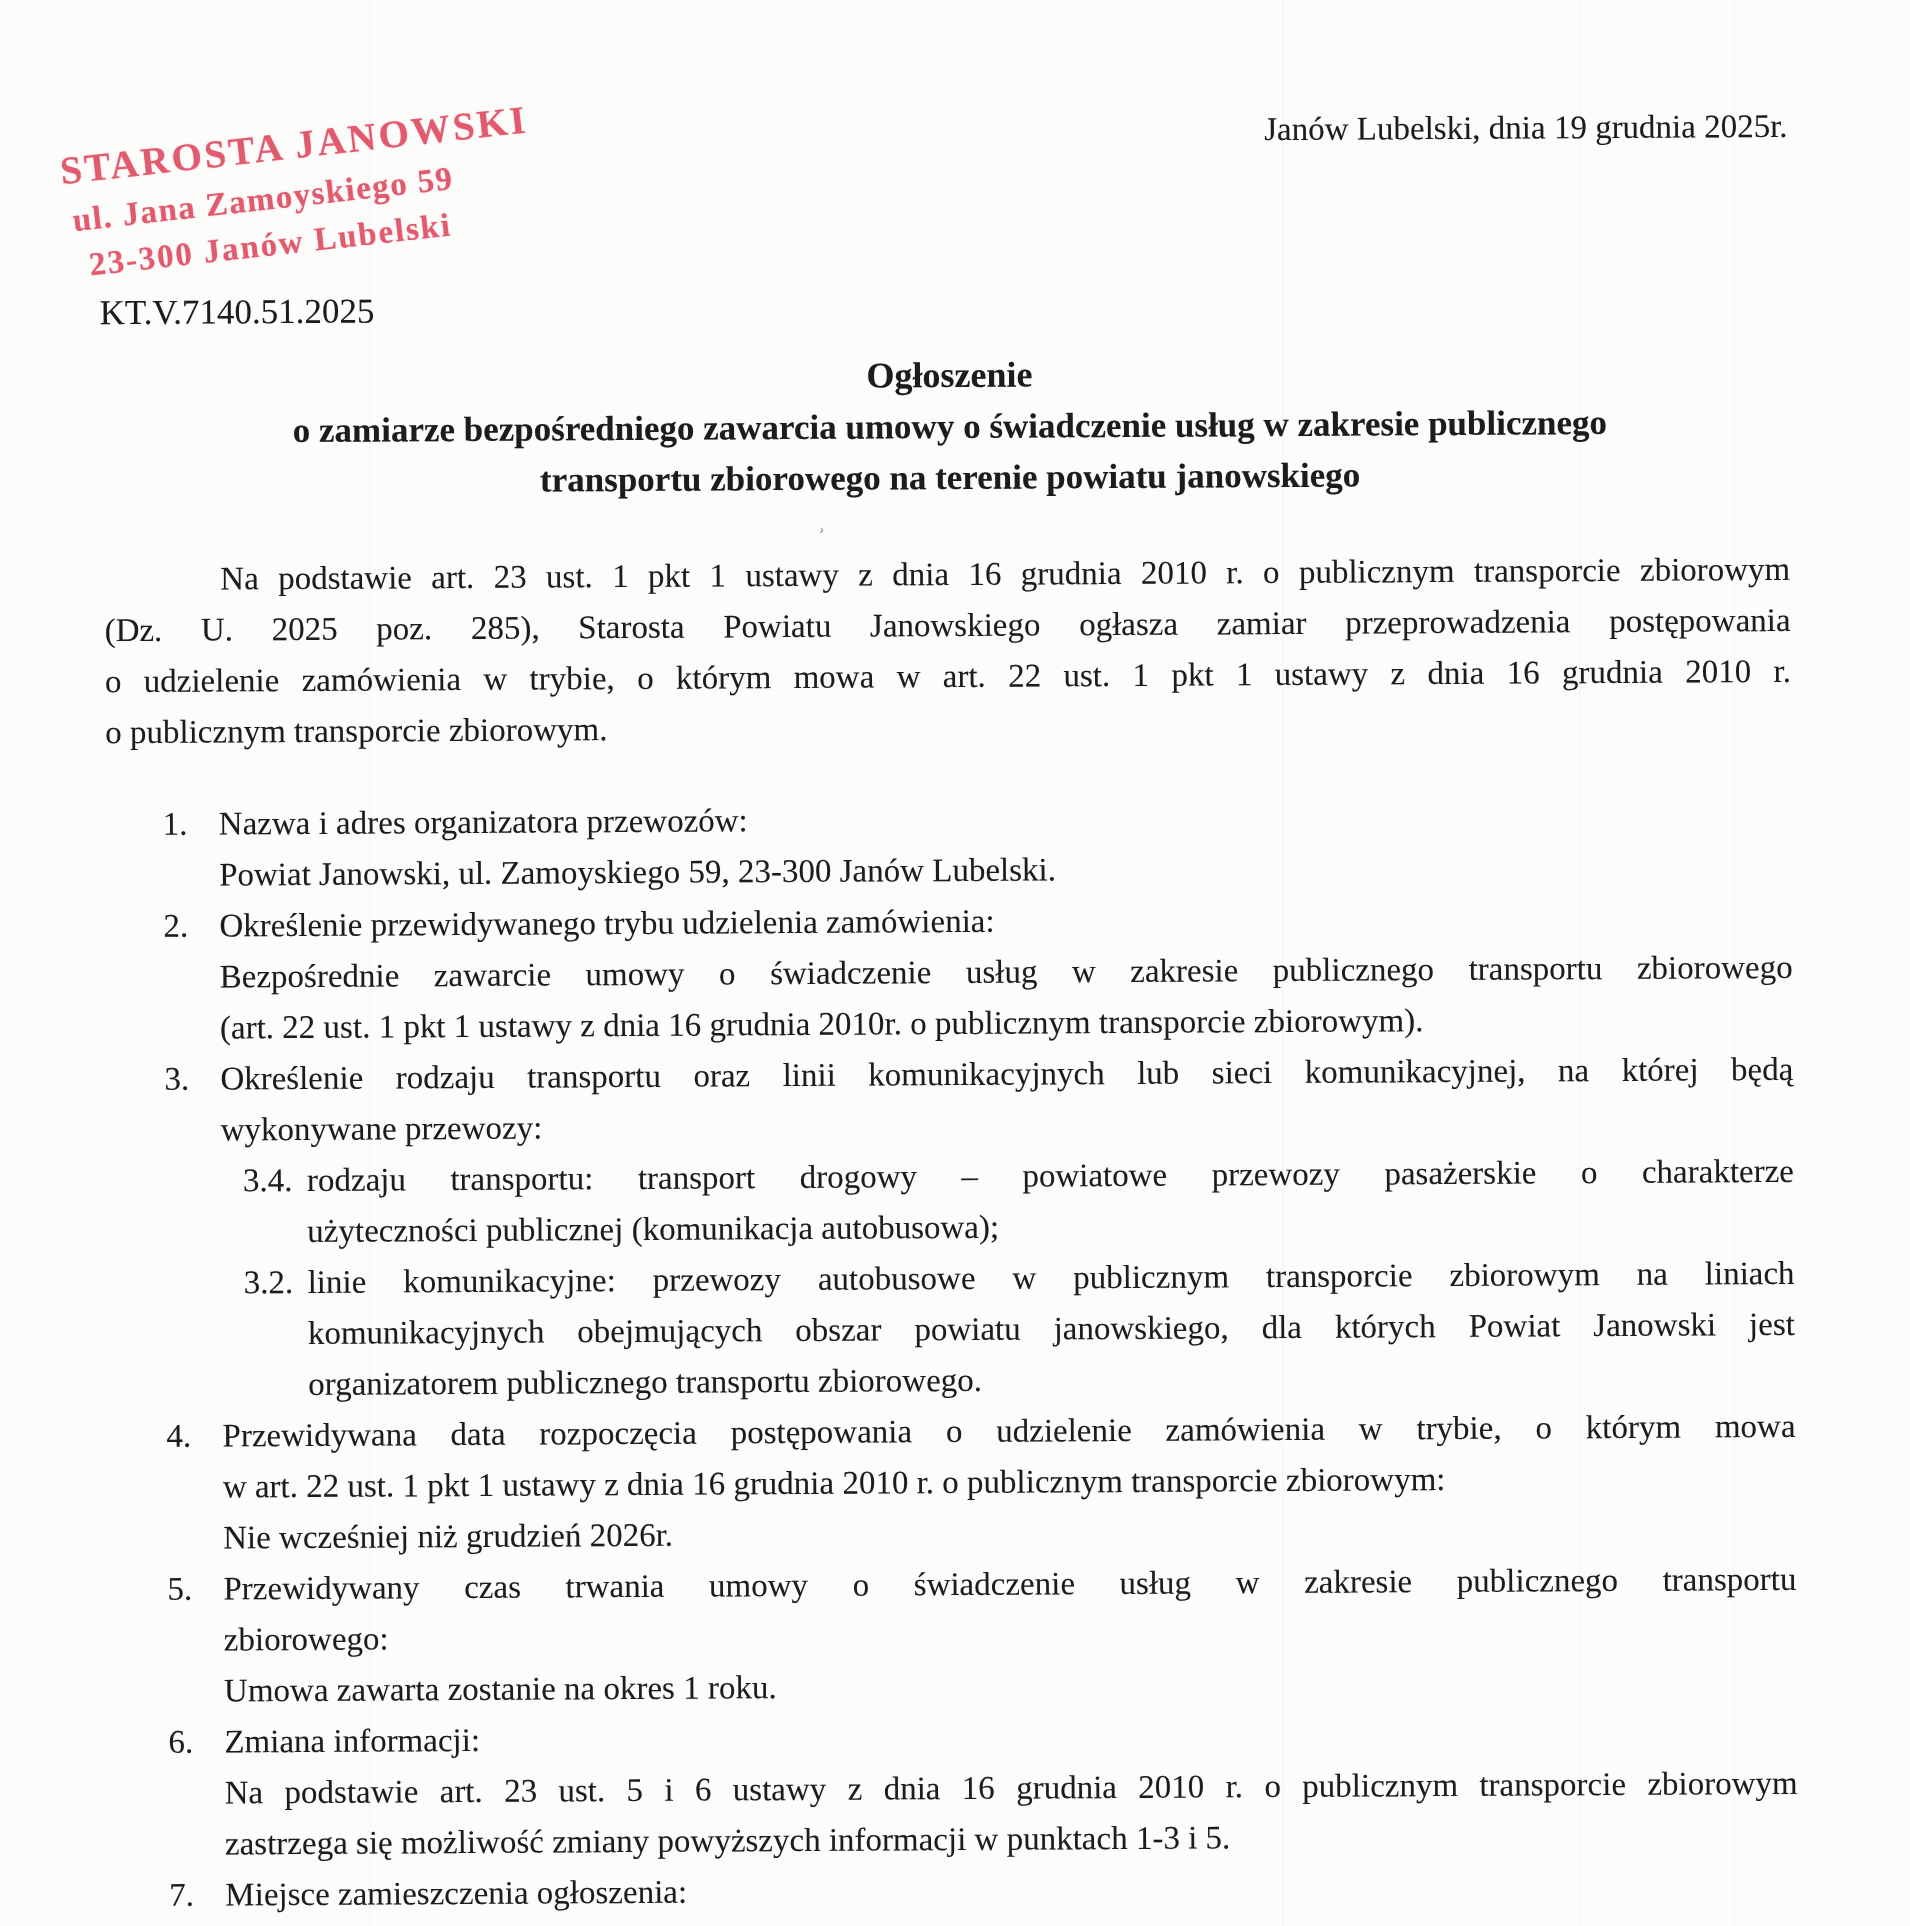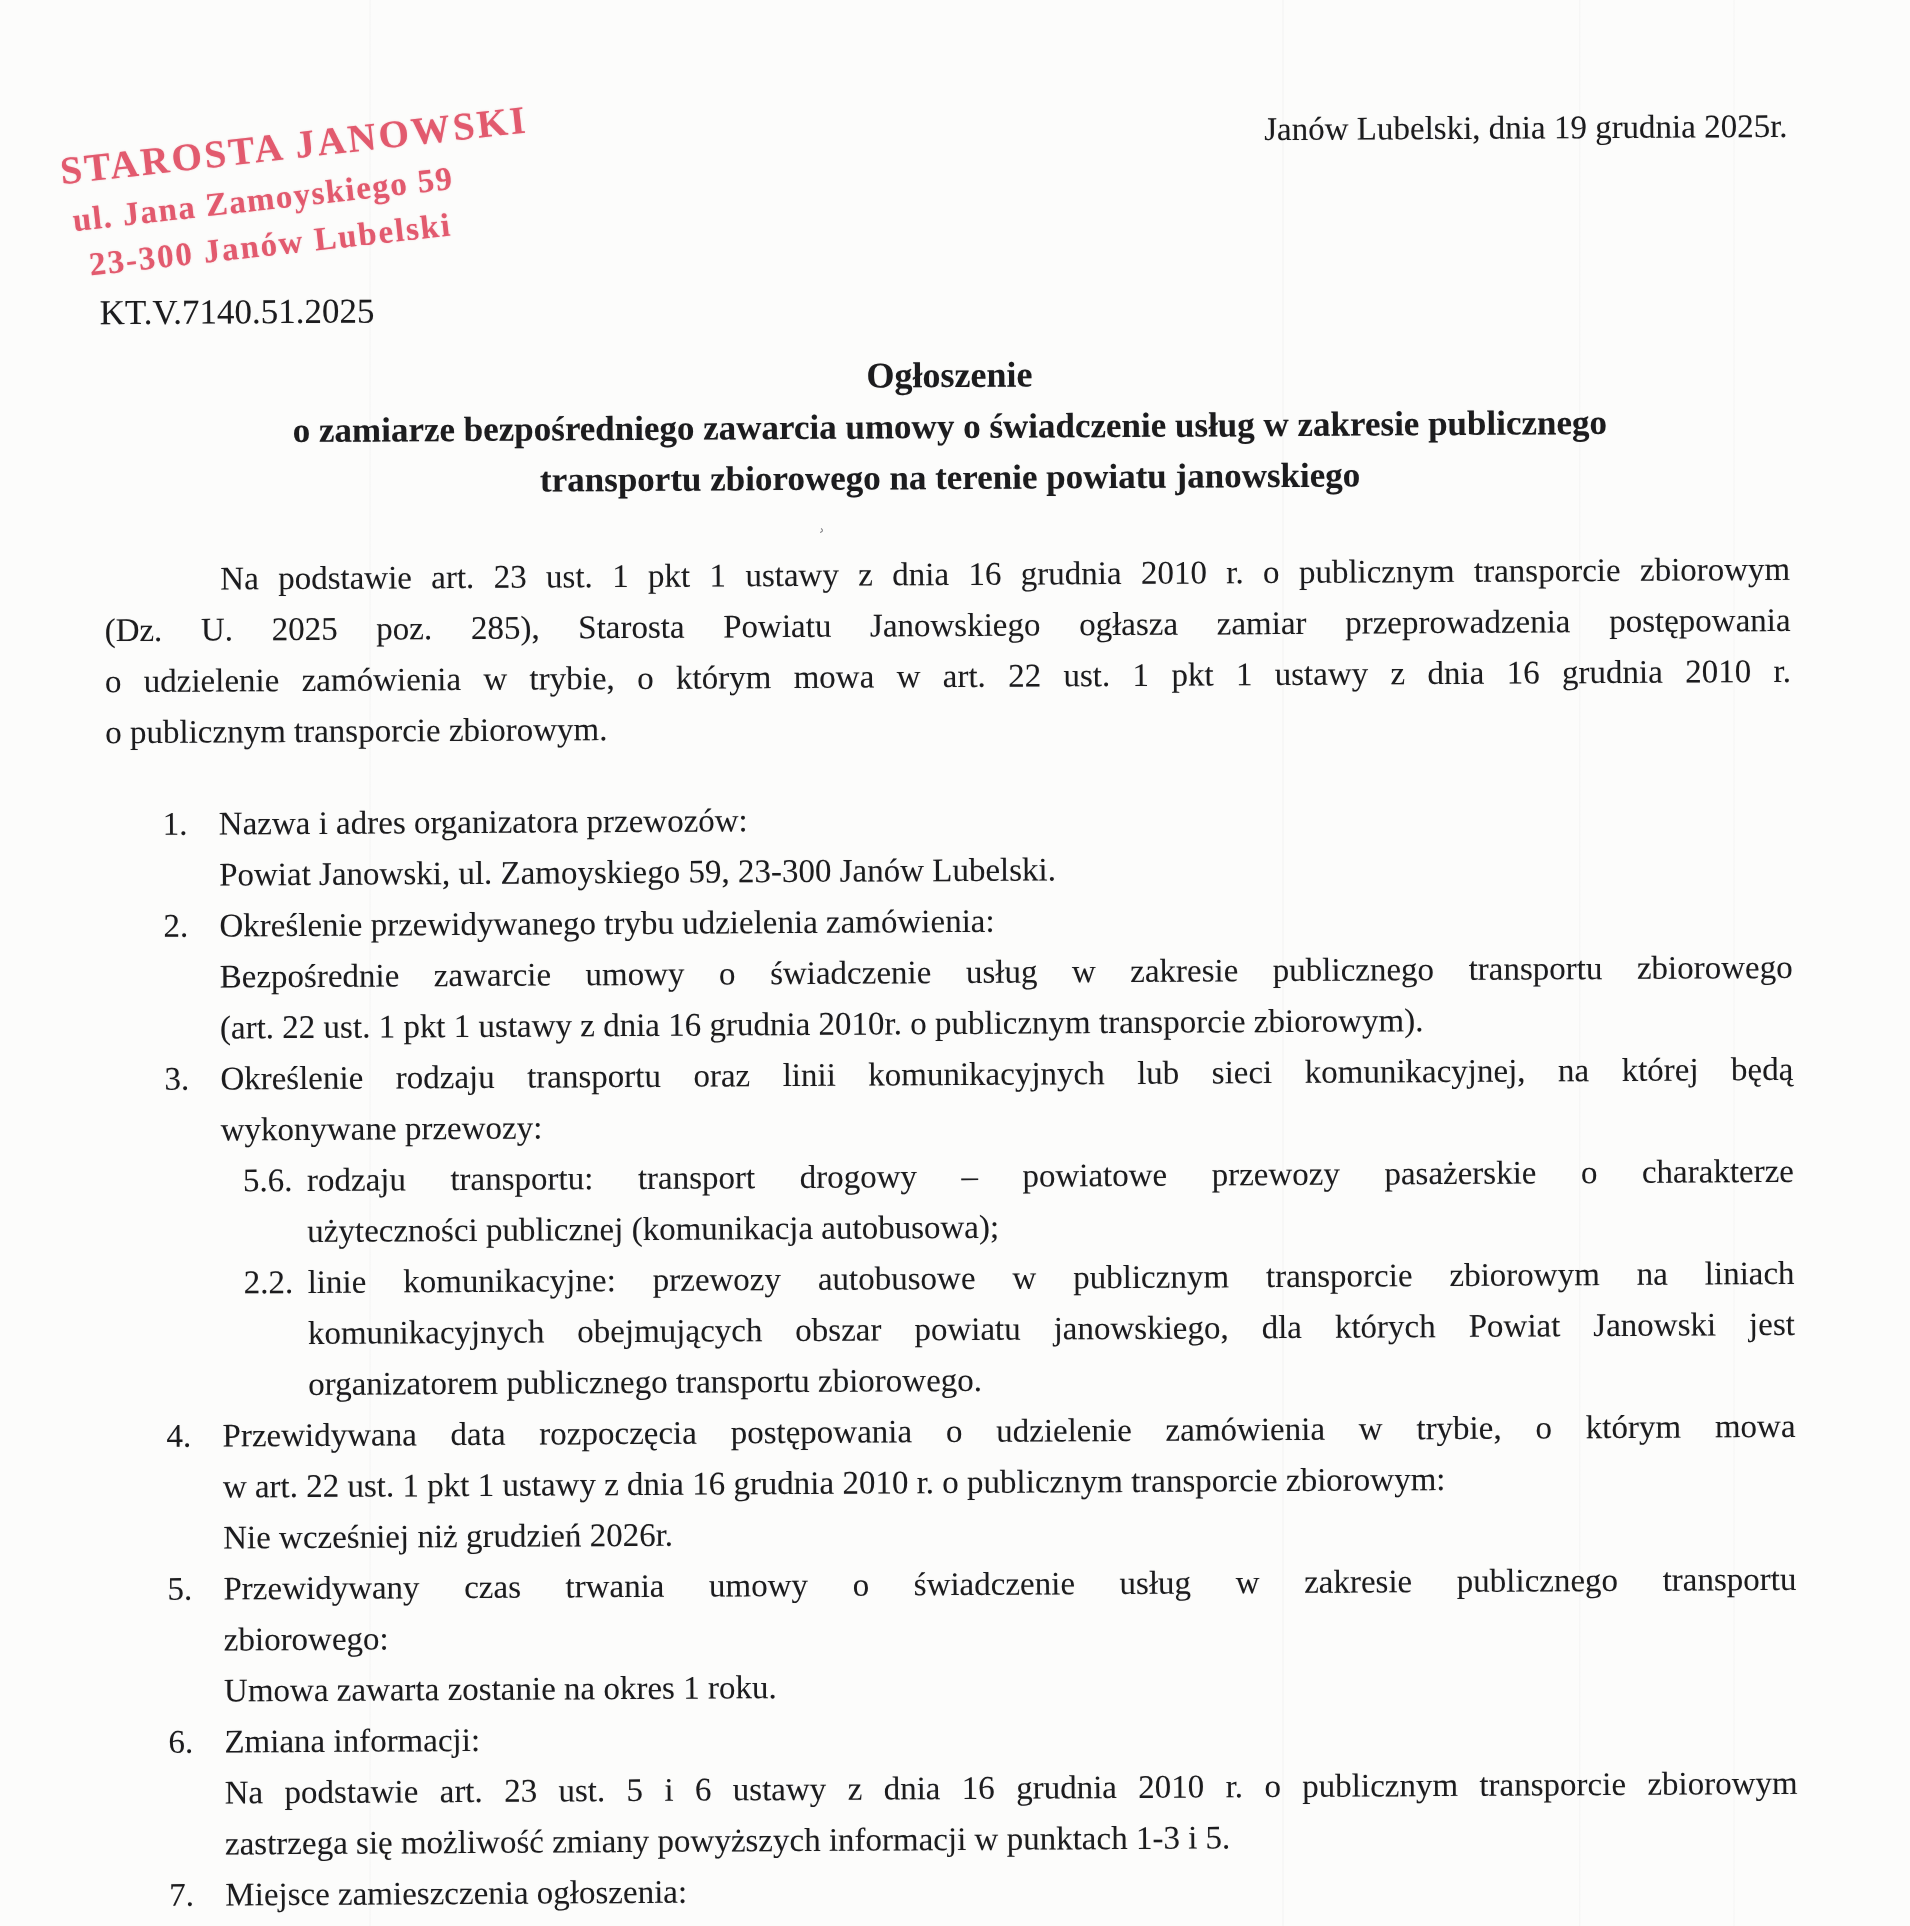--- a/index.html
+++ b/index.html
@@ -105,27 +105,27 @@
       <div class="ln li just">Bezpośrednie zawarcie umowy o świadczenie usług w zakresie publicznego transportu zbiorowego</div>
       <div class="ln li">(art. 22 ust. 1 pkt 1 ustawy z dnia 16 grudnia 2010r. o publicznym transporcie zbiorowym).</div>
 
       <div class="ln li just">
         <span class="marker">3.</span>
         <span>Określenie rodzaju transportu oraz linii komunikacyjnych lub sieci komunikacyjnej, na której będą</span>
       </div>
       <div class="ln li">wykonywane przewozy:</div>
 
       <div class="ln lsub just">
-        <span class="marker">5.6.</span>
+        <span class="marker">3.4.</span>
         <span>rodzaju transportu: transport drogowy – powiatowe przewozy pasażerskie o charakterze</span>
       </div>
       <div class="ln lsub">użyteczności publicznej (komunikacja autobusowa);</div>
 
       <div class="ln lsub just">
-        <span class="marker">2.2.</span>
+        <span class="marker">3.2.</span>
         <span>linie komunikacyjne: przewozy autobusowe w publicznym transporcie zbiorowym na liniach</span>
       </div>
       <div class="ln lsub just">komunikacyjnych obejmujących obszar powiatu janowskiego, dla których Powiat Janowski jest</div>
       <div class="ln lsub">organizatorem publicznego transportu zbiorowego.</div>
 
       <div class="ln li just">
         <span class="marker">4.</span>
         <span>Przewidywana data rozpoczęcia postępowania o udzielenie zamówienia w trybie, o którym mowa</span>
       </div>
       <div class="ln li">w art. 22 ust. 1 pkt 1 ustawy z dnia 16 grudnia 2010 r. o publicznym transporcie zbiorowym:</div>

